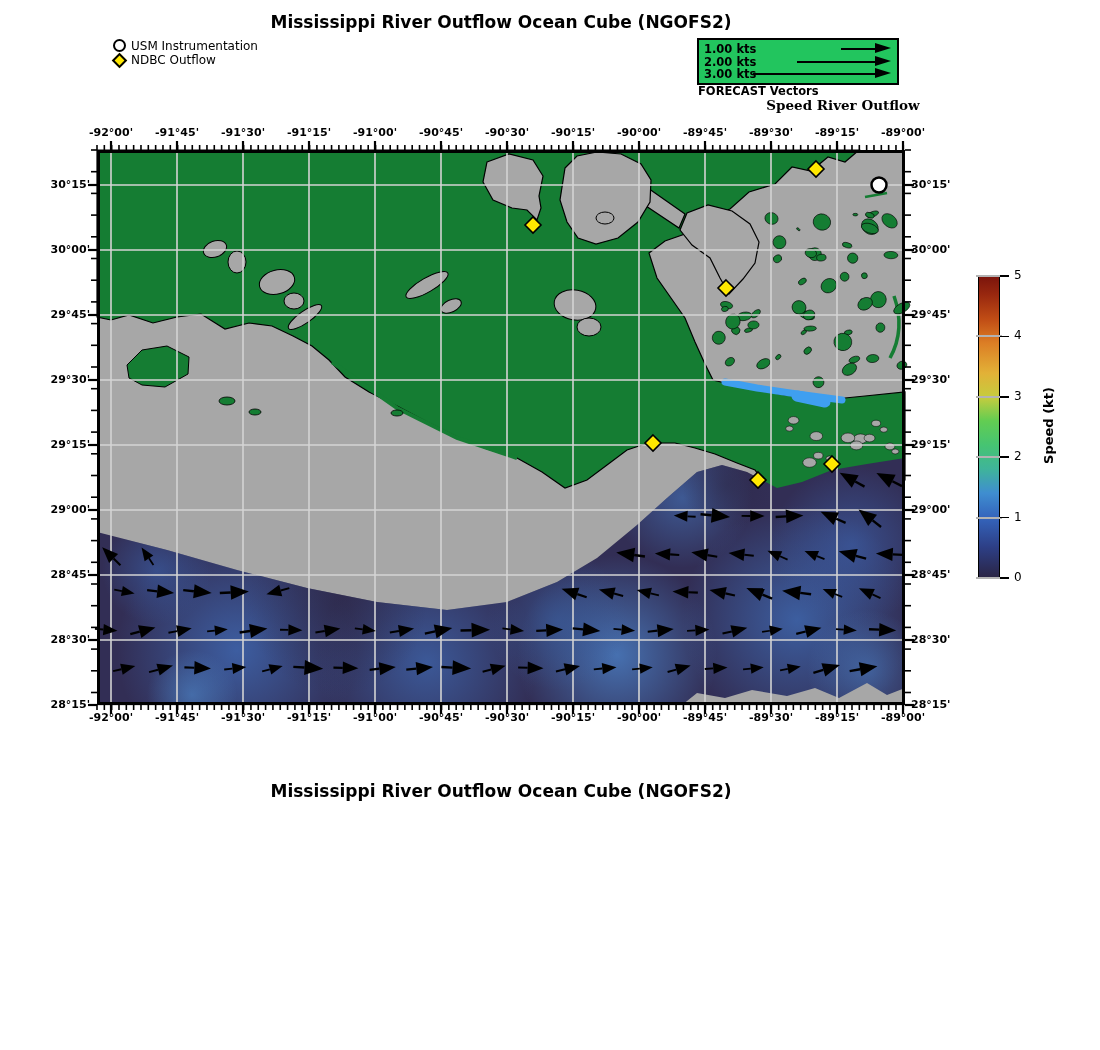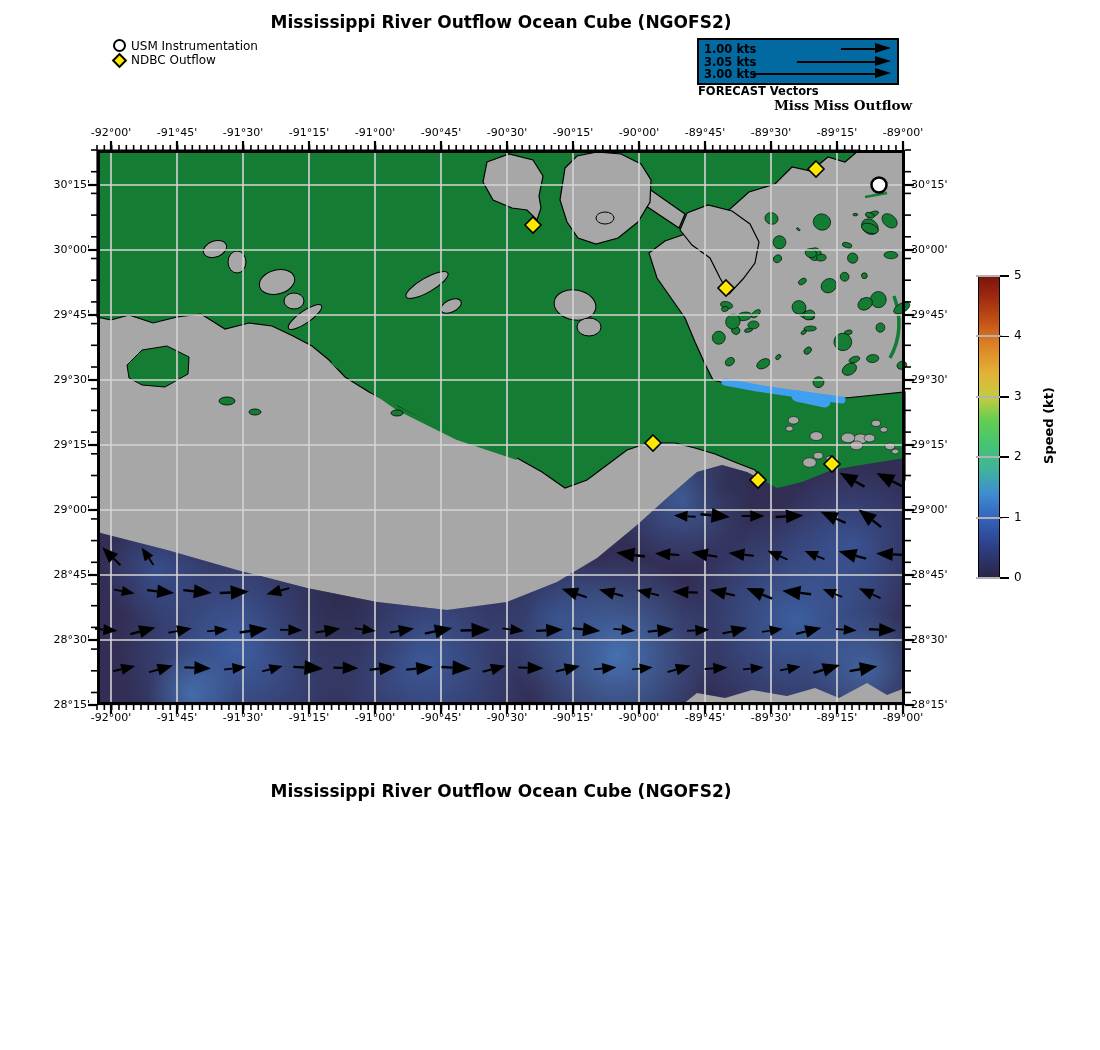--- a/index.html
+++ b/index.html
@@ -3,23 +3,23 @@
 <meta charset="utf-8">
 <style>
   html,body{margin:0;padding:0;background:#ffffff;}
   #page{position:relative;width:1100px;height:1050px;background:#ffffff;overflow:hidden;
         font-family:"DejaVu Sans","Liberation Sans",sans-serif;color:#000;}
   .abs{position:absolute;}
   .title{font-weight:bold;font-size:17px;text-align:center;}
   .subtitle{font-family:"DejaVu Serif","Liberation Serif",serif;font-weight:bold;font-size:17px;text-align:center;}
   .region-label{font-family:"DejaVu Serif","Liberation Serif",serif;font-weight:bold;font-size:13.5px;text-align:center;}
   .legend-label{font-weight:normal;font-size:12px;line-height:14px;}
-  .axis-label{font-size:11px;white-space:nowrap;}
+  .axis-label{font-size:11px;white-space:nowrap;font-weight:bold;}
   .cb-tick-label{font-size:12px;}
-  .scale-box{border:2.5px solid #000;background:#0369a1;}
+  .scale-box{border:2.5px solid #000;background:#22c55e;}
   .scale-row-label{font-weight:bold;font-size:11.5px;line-height:12px;}
   .caption{font-weight:bold;font-size:11.5px;}
   .marker-circle{width:13px;height:13px;border:2.5px solid #000;border-radius:50%;background:#fff;box-sizing:border-box;}
   .marker-diamond{width:11px;height:11px;border:2px solid #000;background:#ffe800;transform:rotate(45deg);box-sizing:border-box;}
   .cb-gradient{border:1.5px solid #000;box-sizing:border-box;}
   .cb-cross{height:2px;background:#b3b3b3;}
   .cb-tick{height:1.5px;background:#000;}
   .tail{height:2px;background:#000;}
   .head{width:0;height:0;border-left:16px solid #000;border-top:5.5px solid transparent;border-bottom:5.5px solid transparent;}
   .vlabel{font-weight:bold;font-size:13px;transform:rotate(-90deg);transform-origin:center;white-space:nowrap;}
@@ -38,30 +38,30 @@
   <div class="abs" style="left:114px;top:55px;">
       <div class="marker-diamond"></div>
     </div>
   <div class="abs legend-label" style="left:131px;top:53px;">NDBC Outflow</div>
 
   <div class="abs scale-box" style="left:697px;top:38px;width:198px;height:43px;">
     <div id="scale-rows" style="position:relative;width:100%;height:100%;">
         <div class="abs scale-row-label" style="left: 5px; top: 3px;">1.00 kts</div>
         <div class="abs tail" style="right: 20px; top: 8px; width: 36px;"></div>
         <div class="abs head" style="right: 6px; top: 3px;"></div>
-        <div class="abs scale-row-label" style="left: 5px; top: 15.5px;">3.05 kts</div>
+        <div class="abs scale-row-label" style="left: 5px; top: 15.5px;">2.00 kts</div>
         <div class="abs tail" style="right: 20px; top: 20.5px; width: 80px;"></div>
         <div class="abs head" style="right: 6px; top: 15.5px;"></div>
         <div class="abs scale-row-label" style="left: 5px; top: 28px;">3.00 kts</div>
         <div class="abs tail" style="right: 20px; top: 33px; width: 124px;"></div>
         <div class="abs head" style="right: 6px; top: 28px;"></div>
       </div>
   </div>
   <div class="abs caption" style="left:698px;top:84px;">FORECAST Vectors</div>
-  <div class="abs region-label" style="left:743px;top:97px;width:200px;">Miss Miss Outflow</div>
+  <div class="abs region-label" style="left:743px;top:97px;width:200px;">Speed River Outflow</div>
 
 
   <div id="axis-labels">
       <div class="abs axis-label" style="left: 78px; top: 126px; width: 66px; text-align: center;">-92°00'</div>
       <div class="abs axis-label" style="left: 78px; top: 711px; width: 66px; text-align: center;">-92°00'</div>
       <div class="abs axis-label" style="left: 144px; top: 126px; width: 66px; text-align: center;">-91°45'</div>
       <div class="abs axis-label" style="left: 144px; top: 711px; width: 66px; text-align: center;">-91°45'</div>
       <div class="abs axis-label" style="left: 210px; top: 126px; width: 66px; text-align: center;">-91°30'</div>
       <div class="abs axis-label" style="left: 210px; top: 711px; width: 66px; text-align: center;">-91°30'</div>
       <div class="abs axis-label" style="left: 276px; top: 126px; width: 66px; text-align: center;">-91°15'</div>

